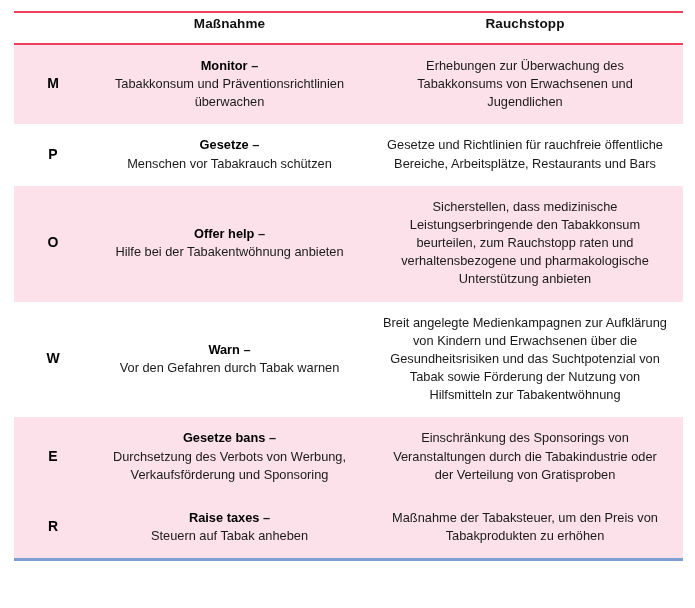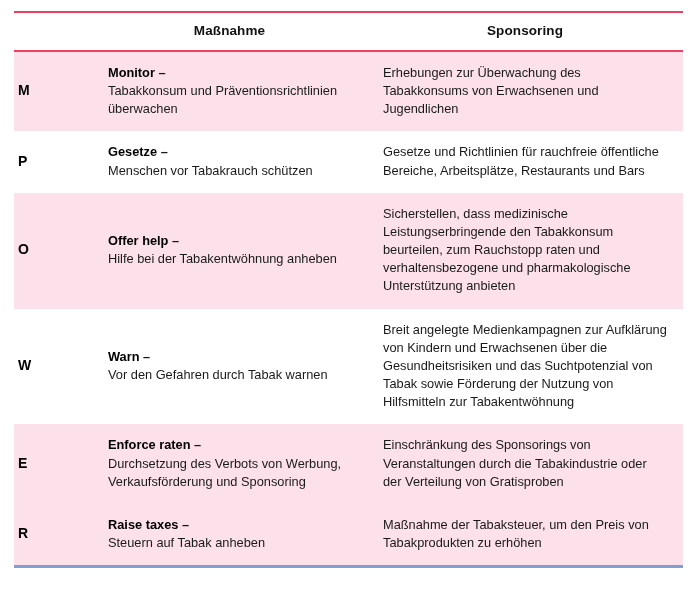--- a/index.html
+++ b/index.html
@@ -33,21 +33,21 @@
 
   .mpower-table .col-letter { width: 78px; }
   .mpower-table .col-measure { width: 275px; }
   .mpower-table .col-examples { width: 316px; }
 
   thead th {
     font-size: 13.5px;
     font-weight: bold;
     color: #111111;
     text-align: center;
-    padding: 10px 6px 12px 6px;
+    padding: 3px 6px 12px 6px;
     border-top: 2px solid #ef4060;
     border-bottom: 2px solid #ef4060;
     background: #ffffff;
     letter-spacing: 0.1px;
   }
   thead th.th-letter {
     border-top: 2px solid #ef4060;
     border-bottom: 2px solid #ef4060;
   }
 
@@ -56,21 +56,21 @@
 
   tbody tr:last-child > td {
     border-bottom: 3px solid #7e9fd4;
   }
 
   tbody td {
     padding: 12px 4px 13px 4px;
     vertical-align: middle;
     font-size: 12.8px;
     line-height: 1.42;
-    text-align: left;
+    text-align: center;
     color: #1a1a1a;
   }
 
   td.cell-letter {
     font-weight: bold;
     font-size: 14px;
     color: #000000;
   }
 
   td.cell-measure {
@@ -99,21 +99,21 @@
   <table class="mpower-table">
     <colgroup>
       <col class="col-letter">
       <col class="col-measure">
       <col class="col-examples">
     </colgroup>
     <thead>
       <tr>
         <th class="th-letter"></th>
         <th>Maßnahme</th>
-        <th>Sponsoring</th>
+        <th>Rauchstopp</th>
       </tr>
     </thead>
     <tbody>
 
       <tr class="row-shaded">
         <td class="cell-letter">M</td>
         <td class="cell-measure">
           <span class="measure-title">Monitor</span><span class="dash">&nbsp;</span><span class="dash">–</span><br>
           <span class="measure-desc">Tabakkonsum und Präventionsrichtlinien überwachen</span>
         </td>
@@ -126,38 +126,38 @@
           <span class="measure-title">Gesetze</span><span class="dash">&nbsp;</span><span class="dash">–</span><br>
           <span class="measure-desc">Menschen vor Tabakrauch schützen</span>
         </td>
         <td class="cell-examples">Gesetze und Richtlinien für rauchfreie öffentliche Bereiche, Arbeitsplätze, Restaurants und Bars</td>
       </tr>
 
       <tr class="row-shaded">
         <td class="cell-letter">O</td>
         <td class="cell-measure">
           <span class="measure-title">Offer help</span><span class="dash">&nbsp;</span><span class="dash">–</span><br>
-          <span class="measure-desc">Hilfe bei der Tabakentwöhnung anheben</span>
+          <span class="measure-desc">Hilfe bei der Tabakentwöhnung anbieten</span>
         </td>
         <td class="cell-examples">Sicherstellen, dass medizinische Leistungserbringende den Tabakkonsum beurteilen, zum Rauchstopp raten und verhaltensbezogene und pharmakologische Unterstützung anbieten</td>
       </tr>
 
       <tr class="row-plain">
         <td class="cell-letter">W</td>
         <td class="cell-measure">
           <span class="measure-title">Warn</span><span class="dash">&nbsp;</span><span class="dash">–</span><br>
           <span class="measure-desc">Vor den Gefahren durch Tabak warnen</span>
         </td>
         <td class="cell-examples">Breit angelegte Medienkampagnen zur Aufklärung von Kindern und Erwachsenen über die Gesundheitsrisiken und das Suchtpotenzial von Tabak sowie Förderung der Nutzung von Hilfsmitteln zur Tabakentwöhnung</td>
       </tr>
 
       <tr class="row-shaded">
         <td class="cell-letter">E</td>
         <td class="cell-measure">
-          <span class="measure-title">Enforce raten</span><span class="dash">&nbsp;</span><span class="dash">–</span><br>
+          <span class="measure-title">Gesetze bans</span><span class="dash">&nbsp;</span><span class="dash">–</span><br>
           <span class="measure-desc">Durchsetzung des Verbots von Werbung, Verkaufsförderung und Sponsoring</span>
         </td>
         <td class="cell-examples">Einschränkung des Sponsorings von Veranstaltungen durch die Tabakindustrie oder der Verteilung von Gratisproben</td>
       </tr>
 
       <tr class="row-shaded">
         <td class="cell-letter">R</td>
         <td class="cell-measure">
           <span class="measure-title">Raise taxes</span><span class="dash">&nbsp;</span><span class="dash">–</span><br>
           <span class="measure-desc">Steuern auf Tabak anheben</span>

